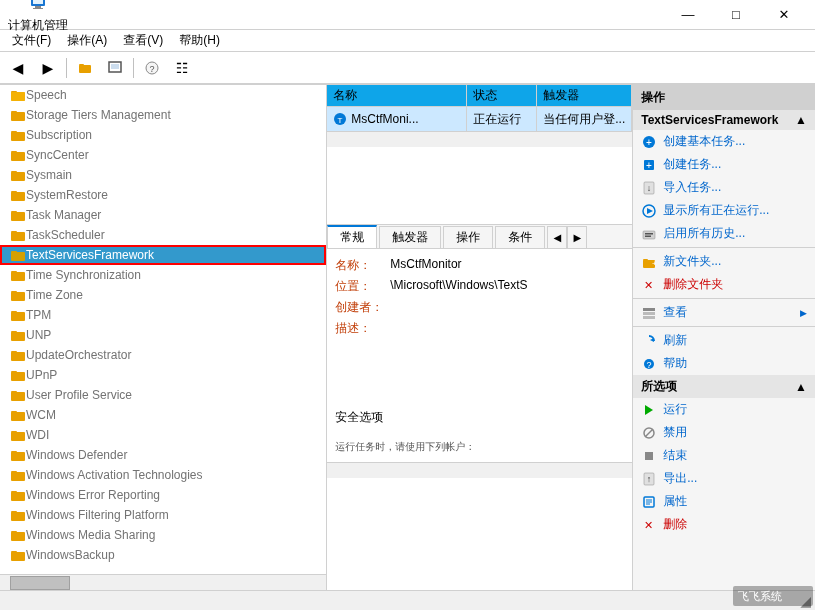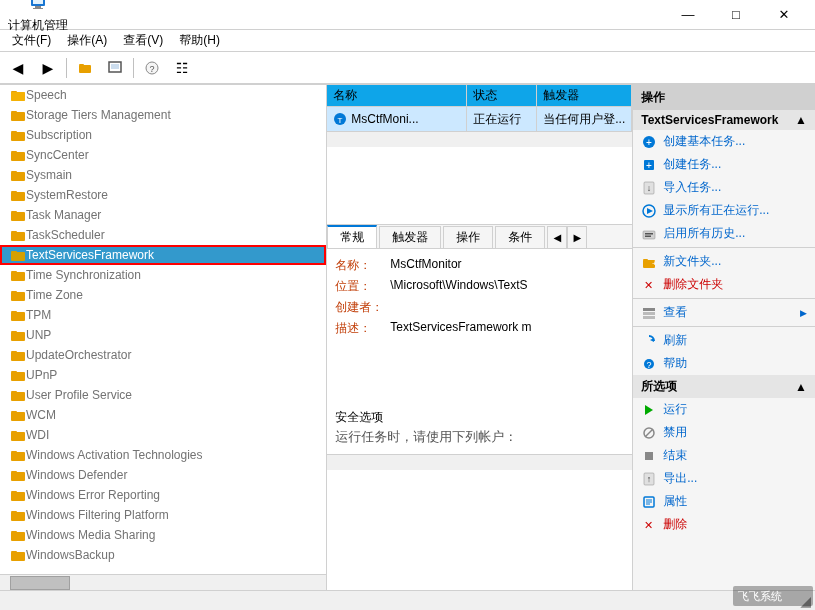--- a/index.html
+++ b/index.html
@@ -558,28 +558,28 @@
             <rect x="1" y="5" width="14" height="9" fill="#e8a000" rx="1"></rect>
             <rect x="1" y="4" width="6" height="2" fill="#e8a000" rx="1"></rect>
           </svg>
         <span class="item-label">WDI</span>
       </div>
       <div class="tree-item">
         <svg class="folder-svg" viewBox="0 0 16 16">
             <rect x="1" y="5" width="14" height="9" fill="#e8a000" rx="1"></rect>
             <rect x="1" y="4" width="6" height="2" fill="#e8a000" rx="1"></rect>
           </svg>
+        <span class="item-label">Windows Defender</span>
+      </div>
+      <div class="tree-item">
+        <svg class="folder-svg" viewBox="0 0 16 16">
+            <rect x="1" y="5" width="14" height="9" fill="#e8a000" rx="1"></rect>
+            <rect x="1" y="4" width="6" height="2" fill="#e8a000" rx="1"></rect>
+          </svg>
         <span class="item-label">Windows Activation Technologies</span>
-      </div>
-      <div class="tree-item">
-        <svg class="folder-svg" viewBox="0 0 16 16">
-            <rect x="1" y="5" width="14" height="9" fill="#e8a000" rx="1"></rect>
-            <rect x="1" y="4" width="6" height="2" fill="#e8a000" rx="1"></rect>
-          </svg>
-        <span class="item-label">Windows Defender</span>
       </div>
       <div class="tree-item">
         <svg class="folder-svg" viewBox="0 0 16 16">
             <rect x="1" y="5" width="14" height="9" fill="#e8a000" rx="1"></rect>
             <rect x="1" y="4" width="6" height="2" fill="#e8a000" rx="1"></rect>
           </svg>
         <span class="item-label">Windows Error Reporting</span>
       </div>
       <div class="tree-item">
         <svg class="folder-svg" viewBox="0 0 16 16">
@@ -645,25 +645,24 @@
         <div class="detail-row">
           <span class="detail-label">位置：</span>
           <span class="detail-value">\Microsoft\Windows\TextS</span>
         </div>
         <div class="detail-row">
           <span class="detail-label">创建者：</span>
           <span class="detail-value"></span>
         </div>
         <div class="detail-row">
           <span class="detail-label">描述：</span>
-          <span class="detail-value">TextServicesFramework m</span>
         </div>
         <div style="height:60px;"></div>
         <div class="detail-section-label">安全选项</div>
-        <div class="detail-section-label" style="font-size:13px; color:#555; margin-top:2px;">运行任务时，请使用下列帐户：</div>
+        <div class="detail-section-label" style="font-size:10px; color:#555; margin-top:14px;">运行任务时，请使用下列帐户：</div>
       </div>
       <div class="detail-scroll"></div>
     </div>
   </div>
 
   <div class="right-panel">
     <div class="actions-section">
       <div class="actions-header">操作</div>
 
       <div class="action-item section-title">

